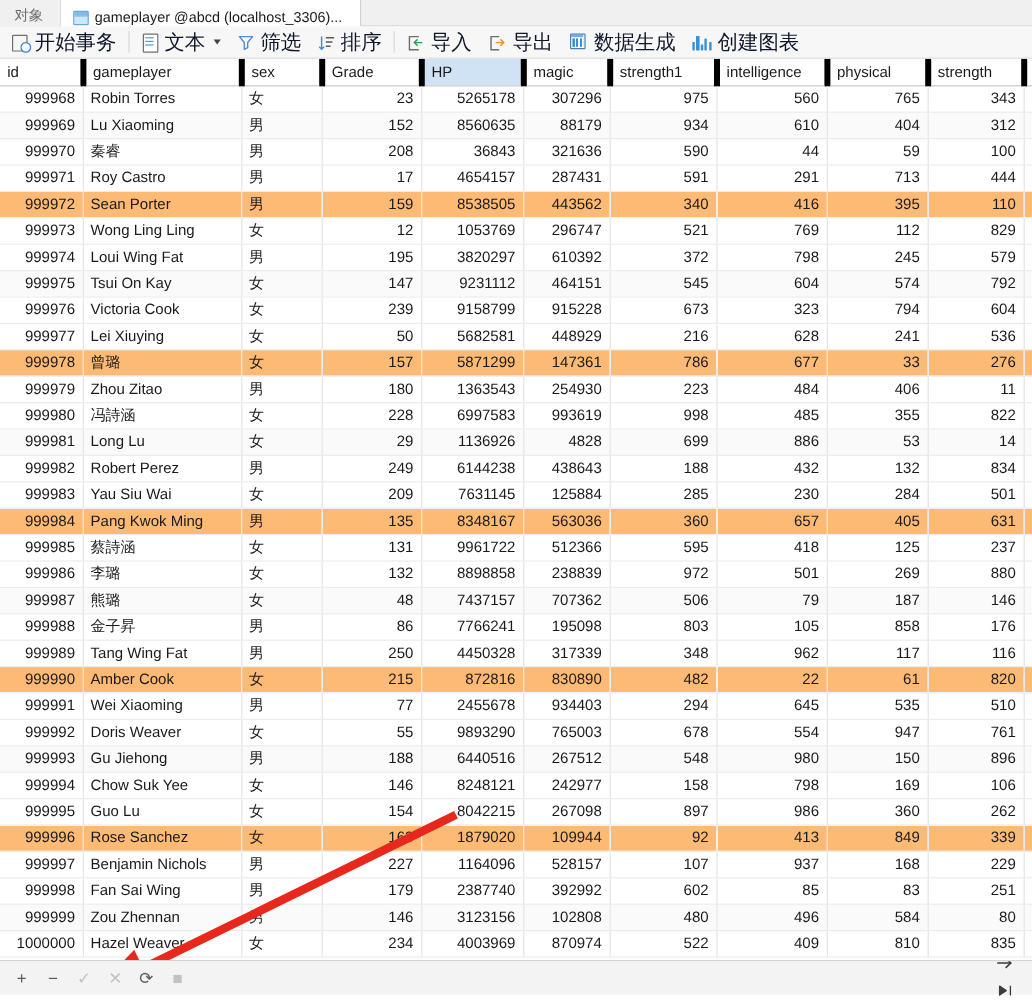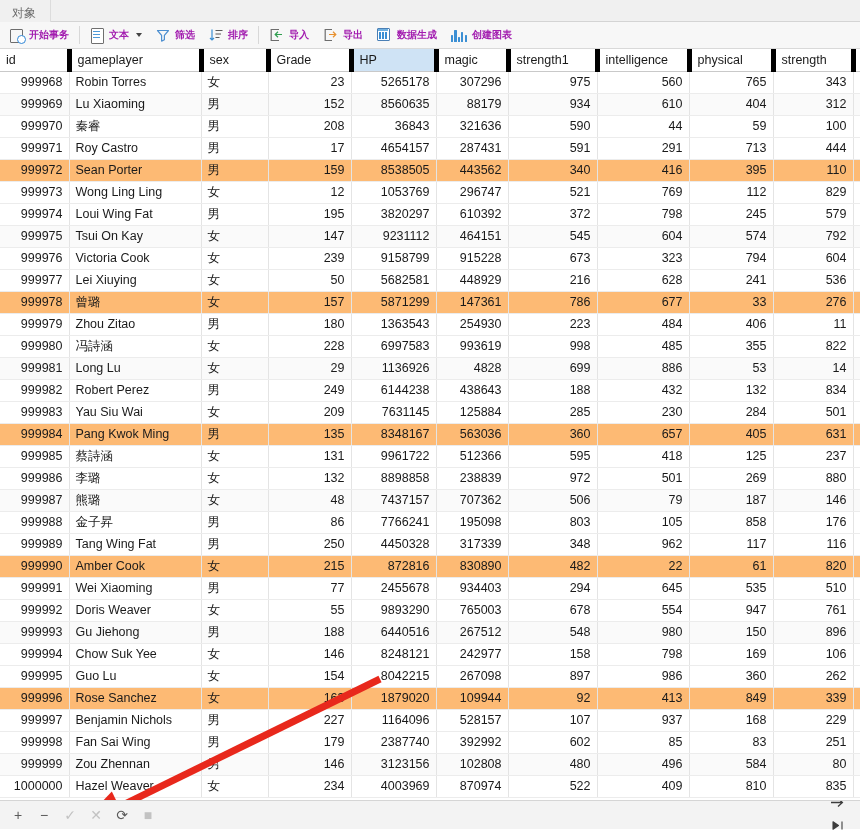--- a/index.html
+++ b/index.html
@@ -81,24 +81,23 @@
     width: 6px; height: 6px; background: #ef8a3c; border-radius: 1px;
   }
 
   
   .toolbar {
     display: flex;
     align-items: center;
     height: 27px;
     background: #f7f7f7;
     border-bottom: 1px solid #d9d9d9;
-    font-size: 10px;
-    color: #a21caf;
+    font-size: 17px;
+    color: #0f172a;
     padding: 0 2px;
-    font-weight: bold;
   }
   .tb-item {
     display: flex;
     align-items: center;
     gap: 5px;
     padding: 0 7px;
     height: 23px;
     white-space: nowrap;
     cursor: default;
   }
@@ -281,20 +280,24 @@
     border-left:1.4px solid #3b6ea5;
     box-shadow: 4px 0 0 #3b6ea5;
   }
 </style>
 </head>
 <body>
 
 <div class="tabstrip">
   <div class="tab first">
     <span>对象</span>
+  </div>
+  <div class="tab active">
+    <span class="ic ic-table-blue"></span>
+    <span>gameplayer @abcd (localhost_3306)...</span>
   </div>
   <div class="filler"></div>
 </div>
 
 <div class="toolbar">
 
   <div class="tb-item">
     <span class="ic ic-trans"></span>
     <span>开始事务</span>
   </div>

